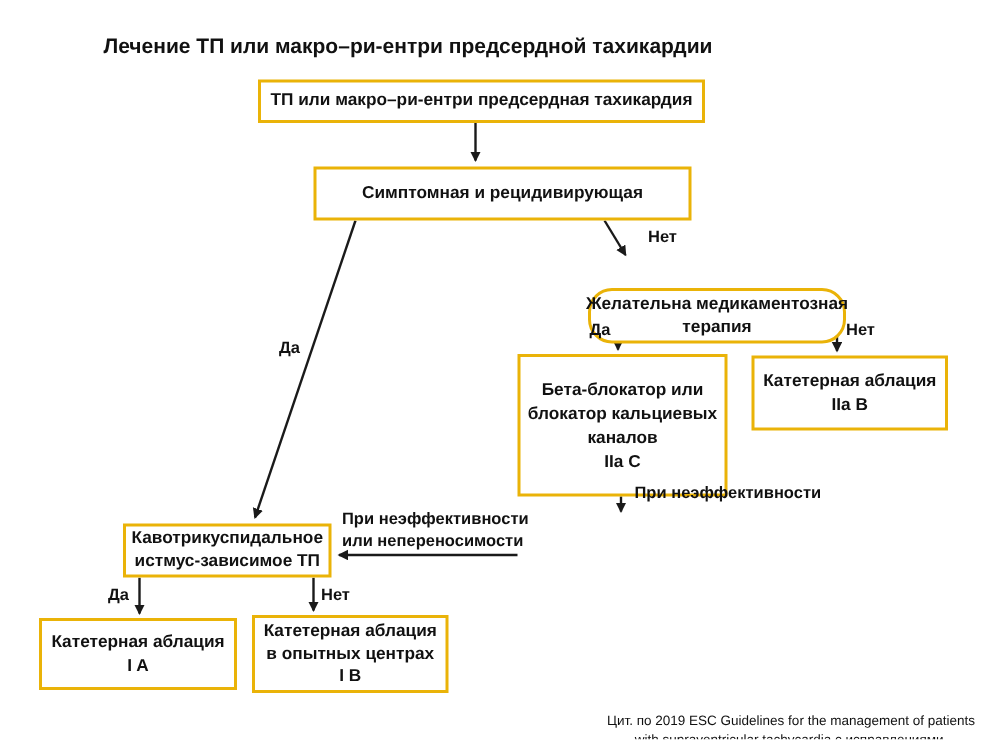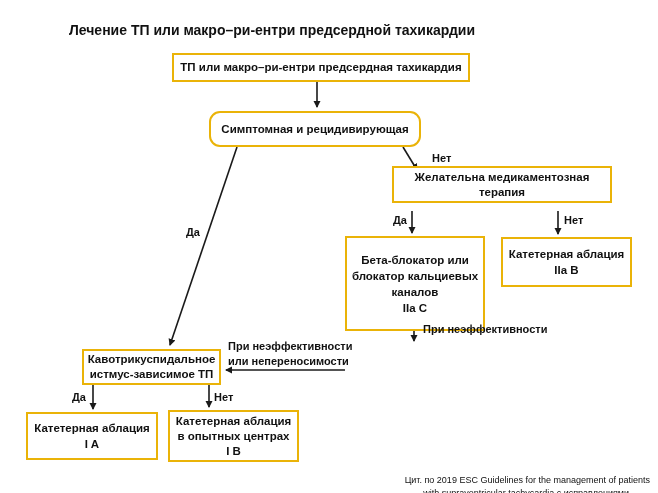--- a/index.html
+++ b/index.html
@@ -22,22 +22,22 @@
     position:absolute;
     border:2px solid #eab308;
     background:#ffffff;
     display:flex;align-items:center;justify-content:center;
     text-align:center;
     white-space:pre;
     font-size:11.5px;line-height:15px;font-weight:700;
     box-sizing:border-box;
   }
   .n-root{left:172px;top:53px;width:298px;height:29px;}
-  .n-sympt{left:209px;top:111px;width:212px;height:36px;border-radius:11px;}
-  .n-drug{left:392px;top:166px;width:220px;height:37px;}
+  .n-sympt{left:209px;top:111px;width:252px;height:36px;}
+  .n-drug{left:392px;top:192px;width:172px;height:37px;border-radius:16px;}
   .n-beta{left:345px;top:236px;width:140px;height:95px;line-height:16px;}
   .n-abl-iiab{left:501px;top:237px;width:131px;height:50px;line-height:16px;}
   .n-amio{left:345px;top:344px;width:140px;height:49px;line-height:16px;}
   .n-cti{left:82px;top:349px;width:139px;height:36px;}
   .n-abl-ia{left:26px;top:412px;width:132px;height:48px;line-height:16px;}
   .n-abl-centers{left:168px;top:410px;width:131px;height:52px;}
   .edge-label{
     position:absolute;
     font-size:11px;line-height:15px;font-weight:700;
     white-space:pre;

